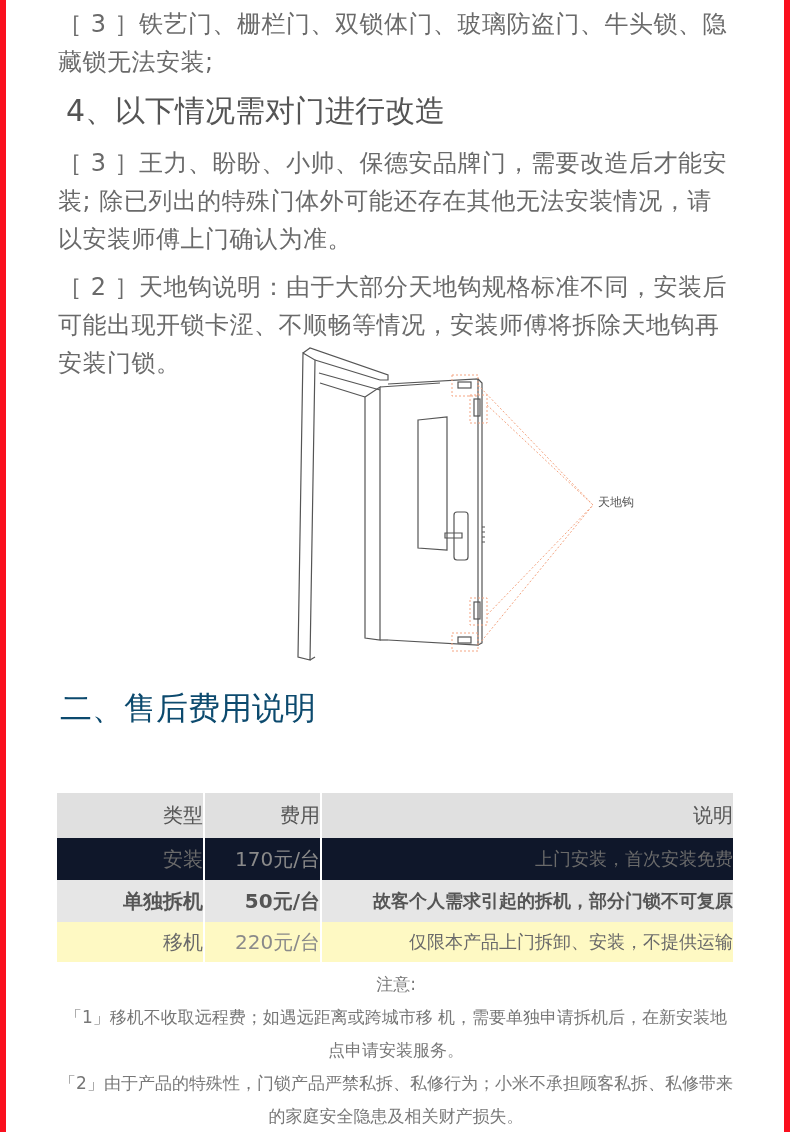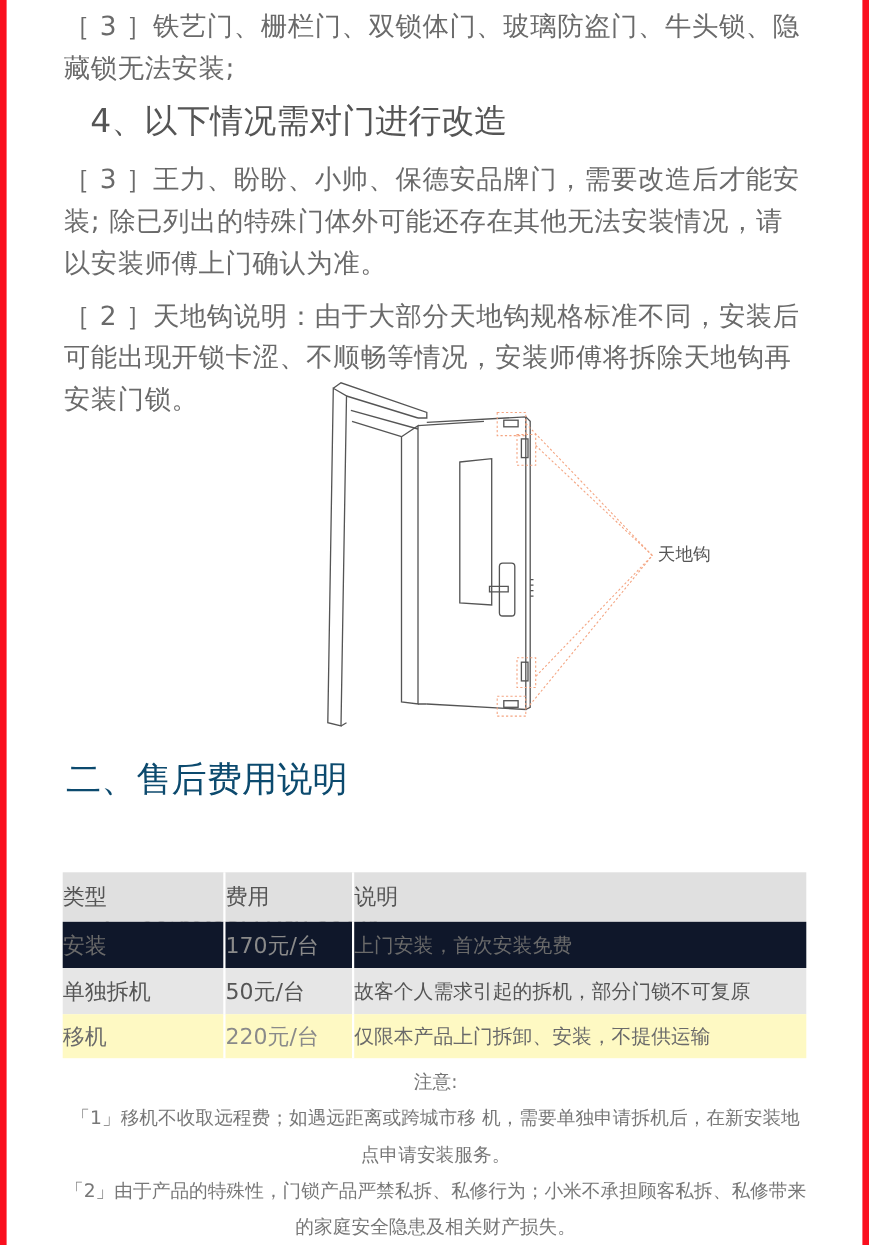--- a/index.html
+++ b/index.html
@@ -7,33 +7,33 @@
       width: 790px; height: 1132px; overflow: hidden; position: relative;
       background: #ffffff;
       font-family: "DejaVu Sans", "Liberation Sans", sans-serif;
       color: #666666;
     }
     .border-left { position: absolute; left: 0; top: 0; width: 6px; height: 1132px; background: #fa0f1e; }
     .border-right { position: absolute; left: 784px; top: 0; width: 6px; height: 1132px; background: #fa0f1e; }
     .page { position: absolute; left: 58px; top: 0; width: 676px; }
     .para { font-size: 24px; line-height: 38px; color: #6a6a6a; letter-spacing: 0.5px; margin: 0; }
     .p3 { position: absolute; top: 5px; left: 0; width: 676px; }
-    .h4 { position: absolute; top: 91px; left: 24px; font-size: 30px; line-height: 40px; color: #555555; margin: 0; font-weight: normal; }
+    .h4 { position: absolute; top: 91px; left: 8px; font-size: 30px; line-height: 40px; color: #555555; margin: 0; font-weight: normal; }
     .p41 { position: absolute; top: 144px; left: 0; width: 676px; }
     .p42 { position: absolute; top: 268px; left: 0; width: 676px; }
     .diagram { position: absolute; left: 290px; top: 345px; width: 360px; height: 320px; }
-    .diagram-label { position: absolute; left: 598px; top: 494px; font-size: 16px; color: #555; }
+    .diagram-label { position: absolute; left: 598px; top: 494px; font-size: 12px; color: #555; }
     .sec2 { position: absolute; left: 60px; top: 686px; font-size: 32px; line-height: 44px; color: #0c4a6e; margin: 0; font-weight: normal; }
     .sub1 { position: absolute; left: 58px; top: 792px; font-size: 32px; line-height: 44px; color: #555555; margin: 12px; font-weight: normal; }
     table.fees { position: absolute; left: 57px; top: 793px; width: 676px; border-collapse: collapse; font-size: 20px; color: #6a6a6a; }
-    table.fees th, table.fees td { text-align: left; padding: 0; border-left: 2px solid #ffffff; }
+    table.fees th, table.fees td { text-align: right; padding: 0; border-left: 2px solid #ffffff; }
     table.fees th:first-child, table.fees td:first-child { border-left: none; }
     table.fees th { background: #e0e0e0; height: 45px; font-weight: normal; color: #555; }
     table.fees tr.r0 td { background: #0f172a; height: 42px; }
-    table.fees tr.r1 td { background: #e6e6e6; height: 42px; color: #555; }
+    table.fees tr.r1 td { background: #e6e6e6; height: 42px; color: #555; font-weight: bold; }
     table.fees tr.r2 td { background: #fef9c3; height: 40px; }
     table.fees td.desc { font-size: 18px; }
     table.fees td.fee { color: #8a8a8a; font-size: 20px; }
     .notes { position: absolute; left: 58px; top: 968px; width: 676px; font-size: 17px; line-height: 33px; color: #777777; }
     .notes p { margin: 0; text-align: center; }
   </style>
 </head>
 <body>
 
 <div class="border-left"></div>

